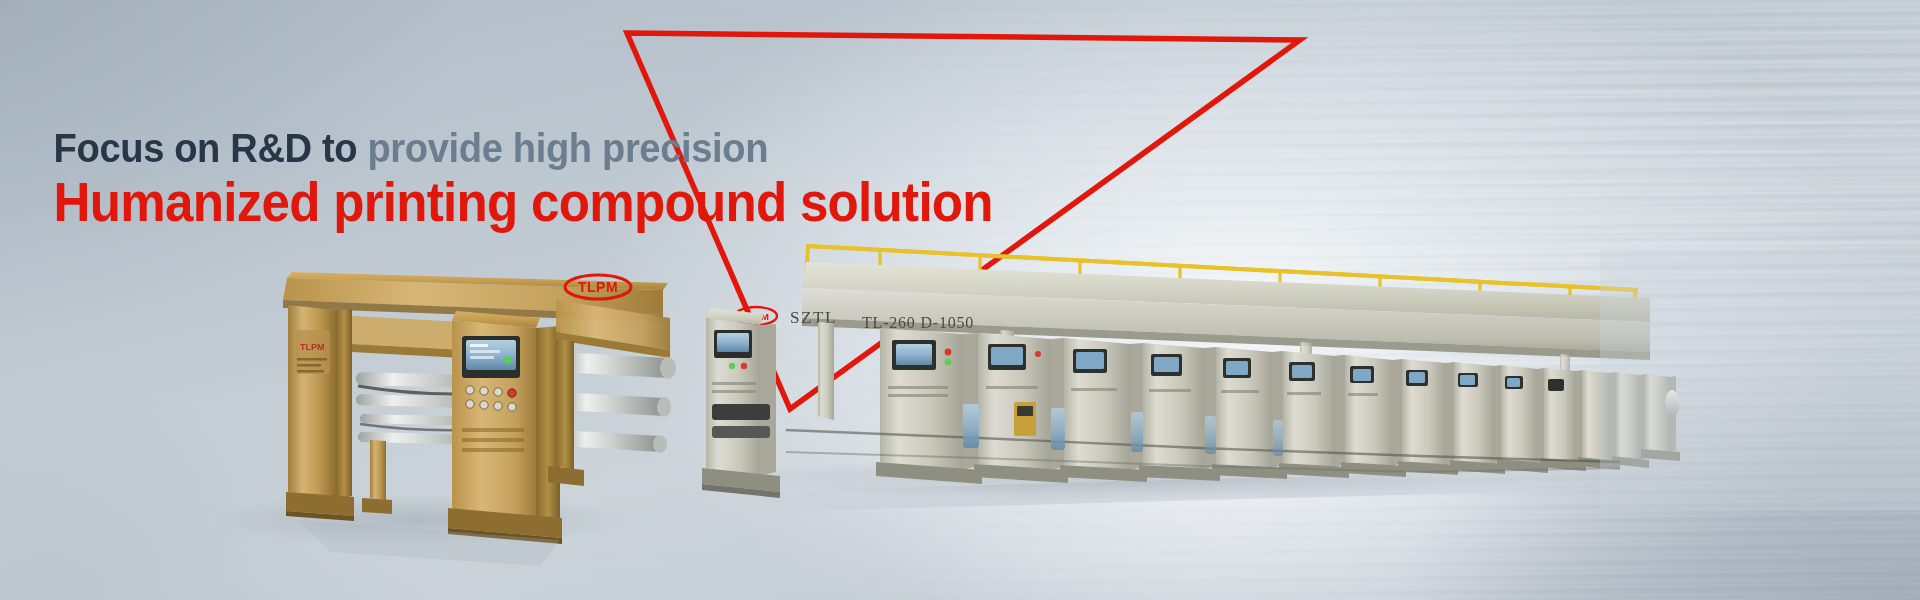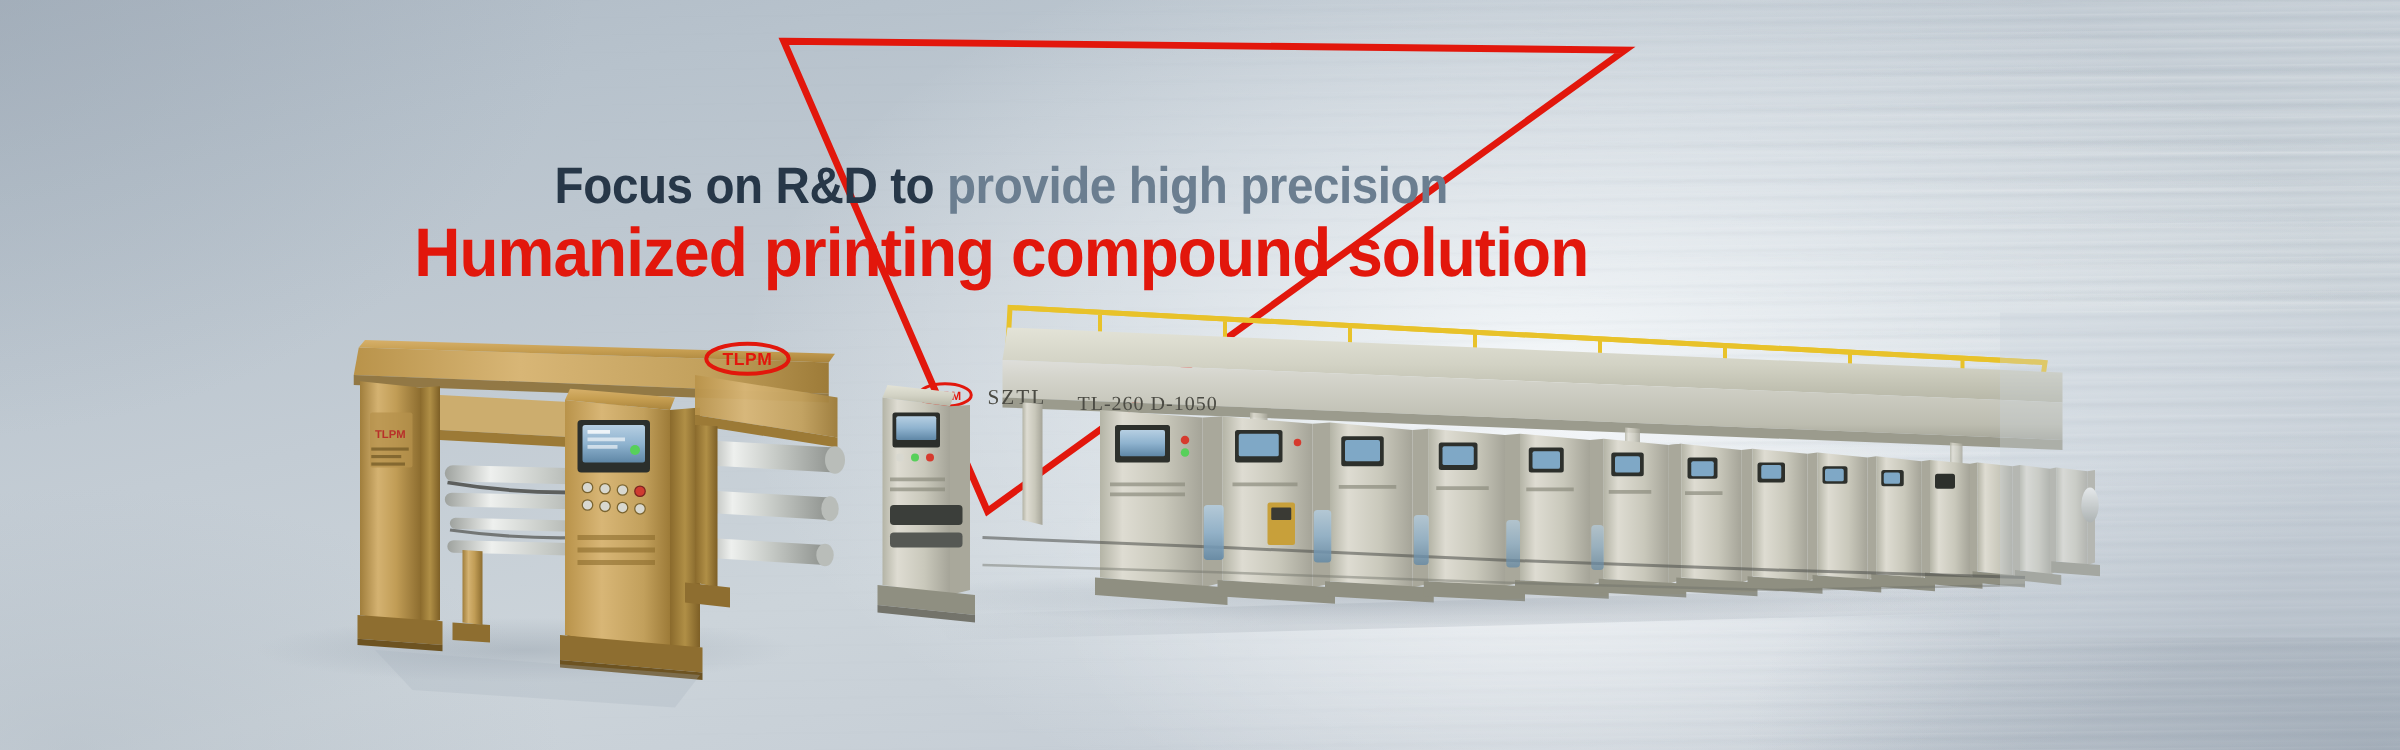--- a/index.html
+++ b/index.html
@@ -63,21 +63,21 @@
     position:absolute; inset:0;
     background:radial-gradient(ellipse 560px 300px at 1230px 470px, rgba(255,255,255,0.42) 0%, rgba(255,255,255,0) 70%);
   }
 
   
   .tri { position:absolute; left:0; top:0; width:1920px; height:600px; }
 
   
   .headline {
     position:absolute; left:0; top:128px; width:1530px;
-    text-align:center; z-index:7;margin-left:36px;
+    text-align:left; z-index:7;
   }
   .hl-1 {
     font-size:41px; font-weight:bold; line-height:1.0;
     letter-spacing:-0.4px; white-space:nowrap;
     transform:scaleX(0.93); transform-origin:center;
   }
   .hl-1 .seg-dark { color:#273748; }
   .hl-1 .seg-mid  { color:#6b7e90; }
   .hl-2 {
     font-size:55px; font-weight:bold; line-height:1.0;

